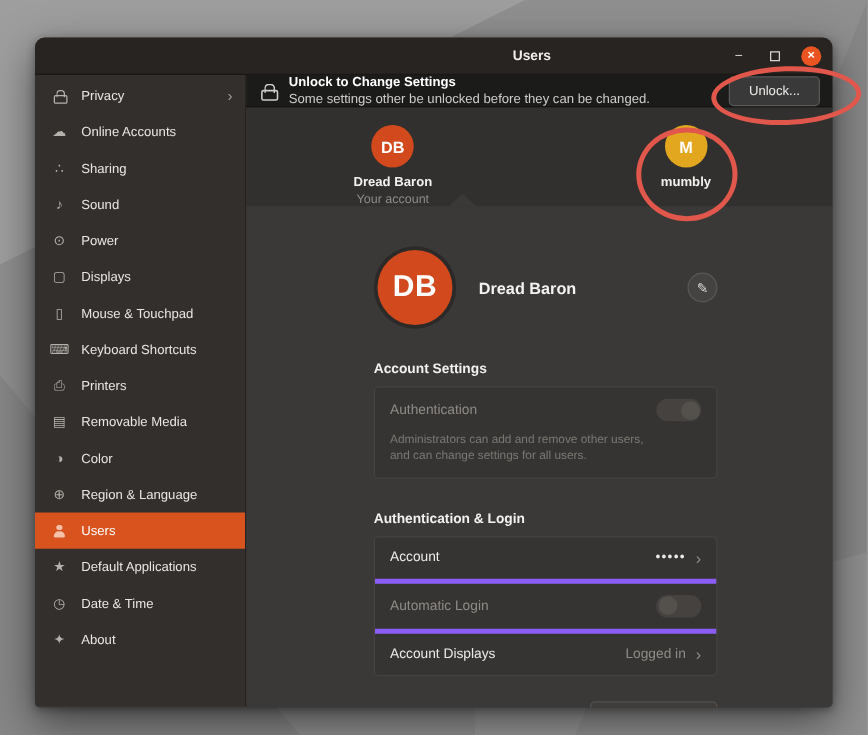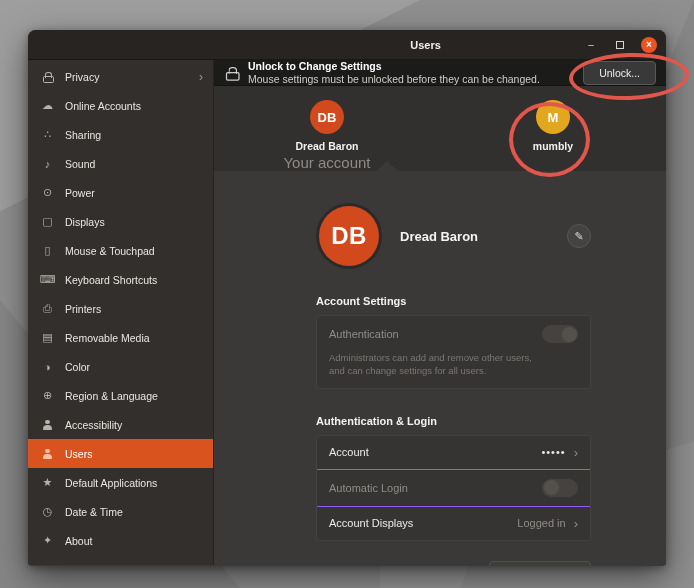--- a/index.html
+++ b/index.html
@@ -38,21 +38,21 @@
   .search-glyph { position:relative; width:11px; height:11px; }
   .search-glyph::before { content:""; position:absolute; left:0; top:0; width:7px; height:7px;
                           border:1.5px solid #ddd; border-radius:50%; }
   .search-glyph::after { content:""; position:absolute; left:7px; top:7px; width:4px; height:1.5px;
                          background:#ddd; transform:rotate(45deg); transform-origin:0 0; }
   
   .hamburger-glyph { width:11px; height:1.5px; background:#ddd; box-shadow:0 -4px 0 #ddd, 0 4px 0 #ddd; }
 
   
   .win-body { display:flex; height:505px; }
-  .sidebar { width:186px; background:#332f2c; border-right:1px solid #262220; padding-top:2px; overflow:hidden; }
+  .sidebar { width:169px; background:#332f2c; border-right:1px solid #262220; padding-top:2px; overflow:hidden; }
   .side-item { display:flex; align-items:center; height:29px; padding:0 10px 0 12px; gap:10px;
                color:#e9e6e2; font-size:10.5px; cursor:pointer; }
   .side-item .lbl { flex:1; white-space:nowrap; }
   .side-item .chev { color:#a09c98; font-size:12px; }
   .side-item.selected { background:#d9531e; color:#fff; }
   .side-ico { width:15px; display:flex; justify-content:center; align-items:center;
               color:#b5b1ac; font-size:11px; flex:none; }
   .side-item.selected .side-ico { color:#f4c0a8; }
 
   
@@ -81,21 +81,21 @@
                 border-radius:4px; color:#efedea; font-size:10.5px; padding:5px 15px; cursor:pointer; }
   .banner .side-ico { color:#cfcdca; }
 
   
   .carousel { position:relative; height:89px; background:#31302e; display:flex; }
   .car-cell { width:50%; display:flex; flex-direction:column; align-items:center; justify-content:flex-start;
               padding-top:14px; cursor:pointer; }
   .car-avatar { width:34px; height:34px; border-radius:50%; display:flex; align-items:center; justify-content:center;
                 color:#fff; font-weight:bold; font-size:13px; }
   .car-name { margin-top:6px; color:#f3f1ee; font-size:10.5px; font-weight:bold; }
-  .car-sub { margin-top:2px; color:#8f8b87; font-size:15px; }
+  .car-sub { margin-top:2px; color:#8f8b87; font-size:10px; }
   .car-pointer { position:absolute; bottom:0; left:162px; width:0; height:0;
                  border-left:11px solid transparent; border-right:11px solid transparent;
                  border-bottom:10px solid #3b3938; }
 
   
   .panel { flex:1; position:relative; padding-top:32px; }
   .column { width:275px; margin-left:102px; }
 
   .user-head { display:flex; align-items:center; }
   .big-avatar-ring { width:66px; height:66px; border-radius:50%; background:#2c2a28; flex:none;
@@ -103,21 +103,21 @@
   .big-avatar { width:60px; height:60px; border-radius:50%; display:flex; align-items:center;
                 justify-content:center; color:#fff; font-size:24px; font-weight:bold; letter-spacing:.5px; }
   .user-name { margin-left:18px; color:#f5f3f0; font-size:13px; font-weight:bold; }
   .edit-btn { margin-left:auto; width:24px; height:24px; border-radius:50%; background:#454341;
               border:1px solid #5a5754; color:#d9d6d2; font-size:11px; display:flex; align-items:center;
               justify-content:center; cursor:pointer; }
 
   .sec-head { margin-top:26px; margin-bottom:8px; color:#f3f1ee; font-size:11px; font-weight:bold; }
   .card { background:#363432; border:1px solid #45423f; border-radius:4px; }
   .card-row { display:flex; align-items:center; padding:9px 12px; min-height:33px; }
-  .card-row + .card-row { border-top:1px solid #8b5cf6;gap:32px; }
+  .card-row + .card-row { border-top:4px solid #8b5cf6;gap:32px; }
   .row-label { font-size:11px; color:#eceae7; }
   .row-label.dim { color:#8f8b87; }
   .row-right { margin-left:auto; display:flex; align-items:center; gap:8px; }
   .row-value { font-size:11px; color:#eceae7; letter-spacing:1px; }
   .row-value.dim { color:#8f8b87; letter-spacing:0; }
   .row-chev { color:#8f8b87; font-size:13px; }
   .card-desc { padding:0 12px 10px; font-size:9.5px; line-height:1.35; color:#7b7773; max-width:230px; }
 
   
   .toggle { position:relative; width:36px; height:18px; border-radius:9px; background:#4a4744; flex:none; cursor:pointer; }
@@ -204,26 +204,20 @@
           <span class="lbl">Removable Media</span>
         </div>
         <div class="side-item">
           <span class="side-ico">◑</span>
           <span class="lbl">Color</span>
         </div>
         <div class="side-item">
           <span class="side-ico">⊕</span>
           <span class="lbl">Region &amp; Language</span>
         </div>
-        <div class="side-item">
-          <span class="side-ico">
-              <span class="person-css"></span>
-            </span>
-          <span class="lbl">Accessibility</span>
-        </div>
         <div class="side-item selected">
           <span class="side-ico">
               <span class="person-css"></span>
             </span>
           <span class="lbl">Users</span>
         </div>
         <div class="side-item">
           <span class="side-ico">★</span>
           <span class="lbl">Default Applications</span>
         </div>
@@ -238,21 +232,21 @@
       </div>
 
       <div class="main">
 
         <div class="banner">
           <span class="side-ico">
               <span class="lock-css lock-big"></span>
             </span>
           <div class="txt">
             <div class="t1">Unlock to Change Settings</div>
-            <div class="t2">Mouse settings must be unlocked before they can be changed.</div>
+            <div class="t2">Some settings other be unlocked before they can be changed.</div>
           </div>
           <button class="unlock-btn">Unlock...</button>
         </div>
 
         <div class="carousel">
           <div class="car-cell">
             <div class="car-avatar" style="background:#d1491c">DB</div>
             <div class="car-name">Dread Baron</div>
             <div class="car-sub">Your account</div>
           </div>

